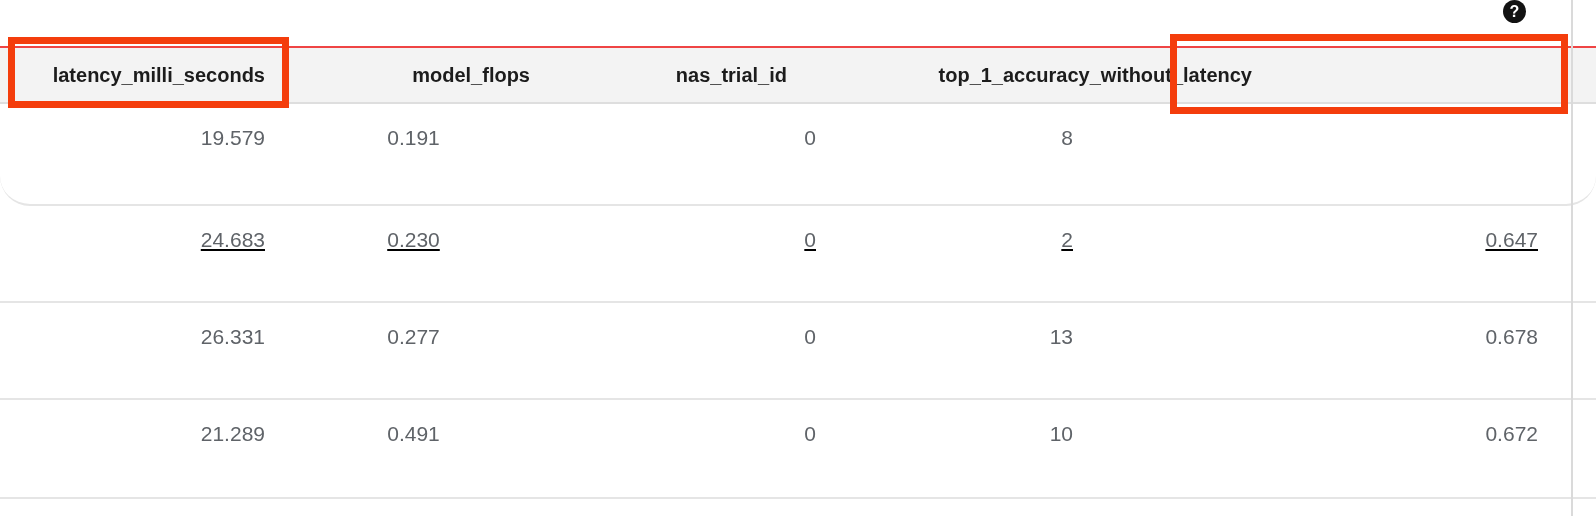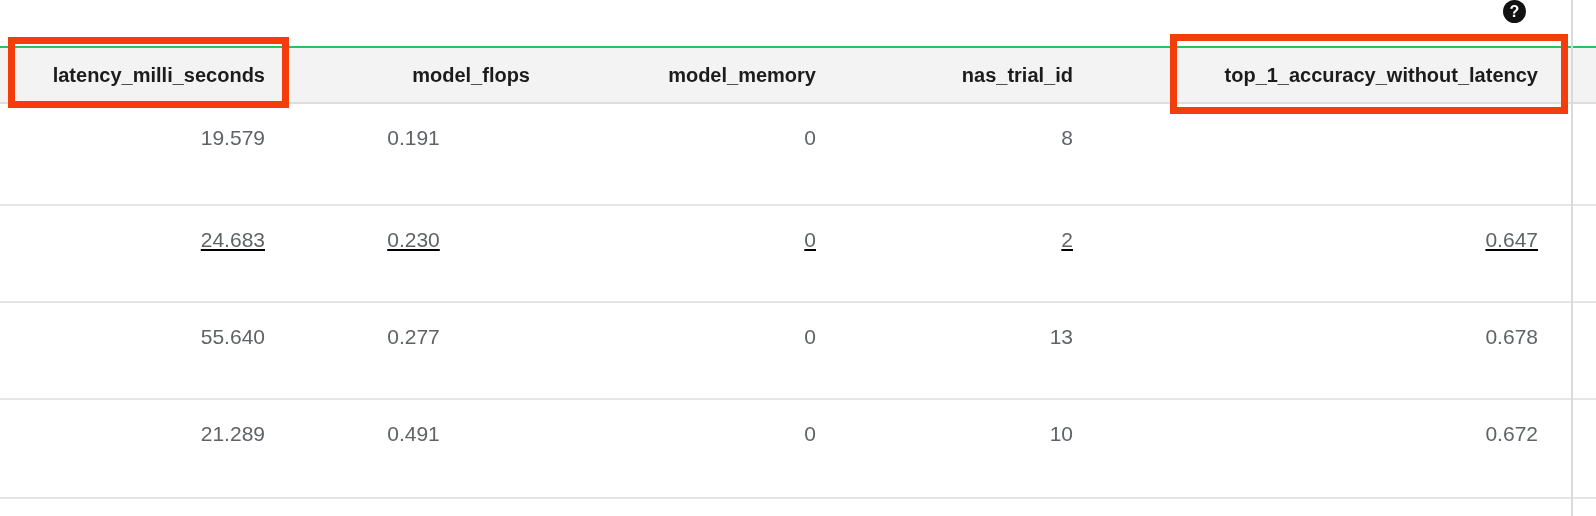--- a/index.html
+++ b/index.html
@@ -21,21 +21,21 @@
     display: flex; align-items: center; justify-content: center;
     font-size: 16px; font-weight: bold; line-height: 1;
     cursor: pointer; user-select: none;
   }
 
   
   .tbl { position: absolute; top: 46px; left: 0; width: 1596px; }
   .hdr-row {
     display: flex; height: 58px; width: 1596px;
     background: #f3f3f3;
-    border-top: 2px solid #22c55e;
+    border-top: 2px solid #ef4444;
     border-bottom: 2px solid #dedede;
   }
   .hdr-cell {
     display: flex; align-items: center; justify-content: flex-end;
     padding-right: 32px;
     font-weight: bold; font-size: 20px; color: #1c1c1c;
     white-space: nowrap;
   }
   .data-row {
     display: flex; width: 1596px;
@@ -47,21 +47,21 @@
     text-align: right;
     font-size: 21px; color: #5f6368;
     white-space: nowrap;
   }
   .c0 { width: 297px; }
   .c1 { width: 265px; text-align: center; }
   .c2 { width: 286px; }
   .c3 { width: 257px; }
   .c4 { width: 465px; }
   .c5 { width: 26px; padding: 0; }  
-  .r1 { height: 102px; }
+  .r1 { height: 102px; border-radius: 30px; }
   .r2 { height: 97px; text-decoration: underline; }
   .r3 { height: 97px; }
   .r4 { height: 99px; }
 
   
   .v-divider {
     position: absolute; top: 0; left: 1571px;
     width: 2px; height: 516px; background: #dadada;
   }
 
@@ -80,21 +80,20 @@
 
   <div class="topbar">
     <div class="help-icon">?</div>
   </div>
 
   <div class="tbl">
 
     <div class="hdr-row">
       <div class="hdr-cell c0">latency_milli_seconds</div>
       <div class="hdr-cell c1">model_flops</div>
-      <div class="hdr-cell c2">model_memory</div>
       <div class="hdr-cell c3">nas_trial_id</div>
       <div class="hdr-cell c4">top_1_accuracy_without_latency</div>
       <div class="hdr-cell c5"></div>
     </div>
 
     <div class="data-row r1">
       <div class="data-cell c0">19.579</div>
       <div class="data-cell c1">0.191</div>
       <div class="data-cell c2">0</div>
       <div class="data-cell c3">8</div>
@@ -104,21 +103,21 @@
     <div class="data-row r2">
       <div class="data-cell c0">24.683</div>
       <div class="data-cell c1">0.230</div>
       <div class="data-cell c2">0</div>
       <div class="data-cell c3">2</div>
       <div class="data-cell c4">0.647</div>
       <div class="data-cell c5"></div>
     </div>
 
     <div class="data-row r3">
-      <div class="data-cell c0">55.640</div>
+      <div class="data-cell c0">26.331</div>
       <div class="data-cell c1">0.277</div>
       <div class="data-cell c2">0</div>
       <div class="data-cell c3">13</div>
       <div class="data-cell c4">0.678</div>
       <div class="data-cell c5"></div>
     </div>
 
     <div class="data-row r4">
       <div class="data-cell c0">21.289</div>
       <div class="data-cell c1">0.491</div>

